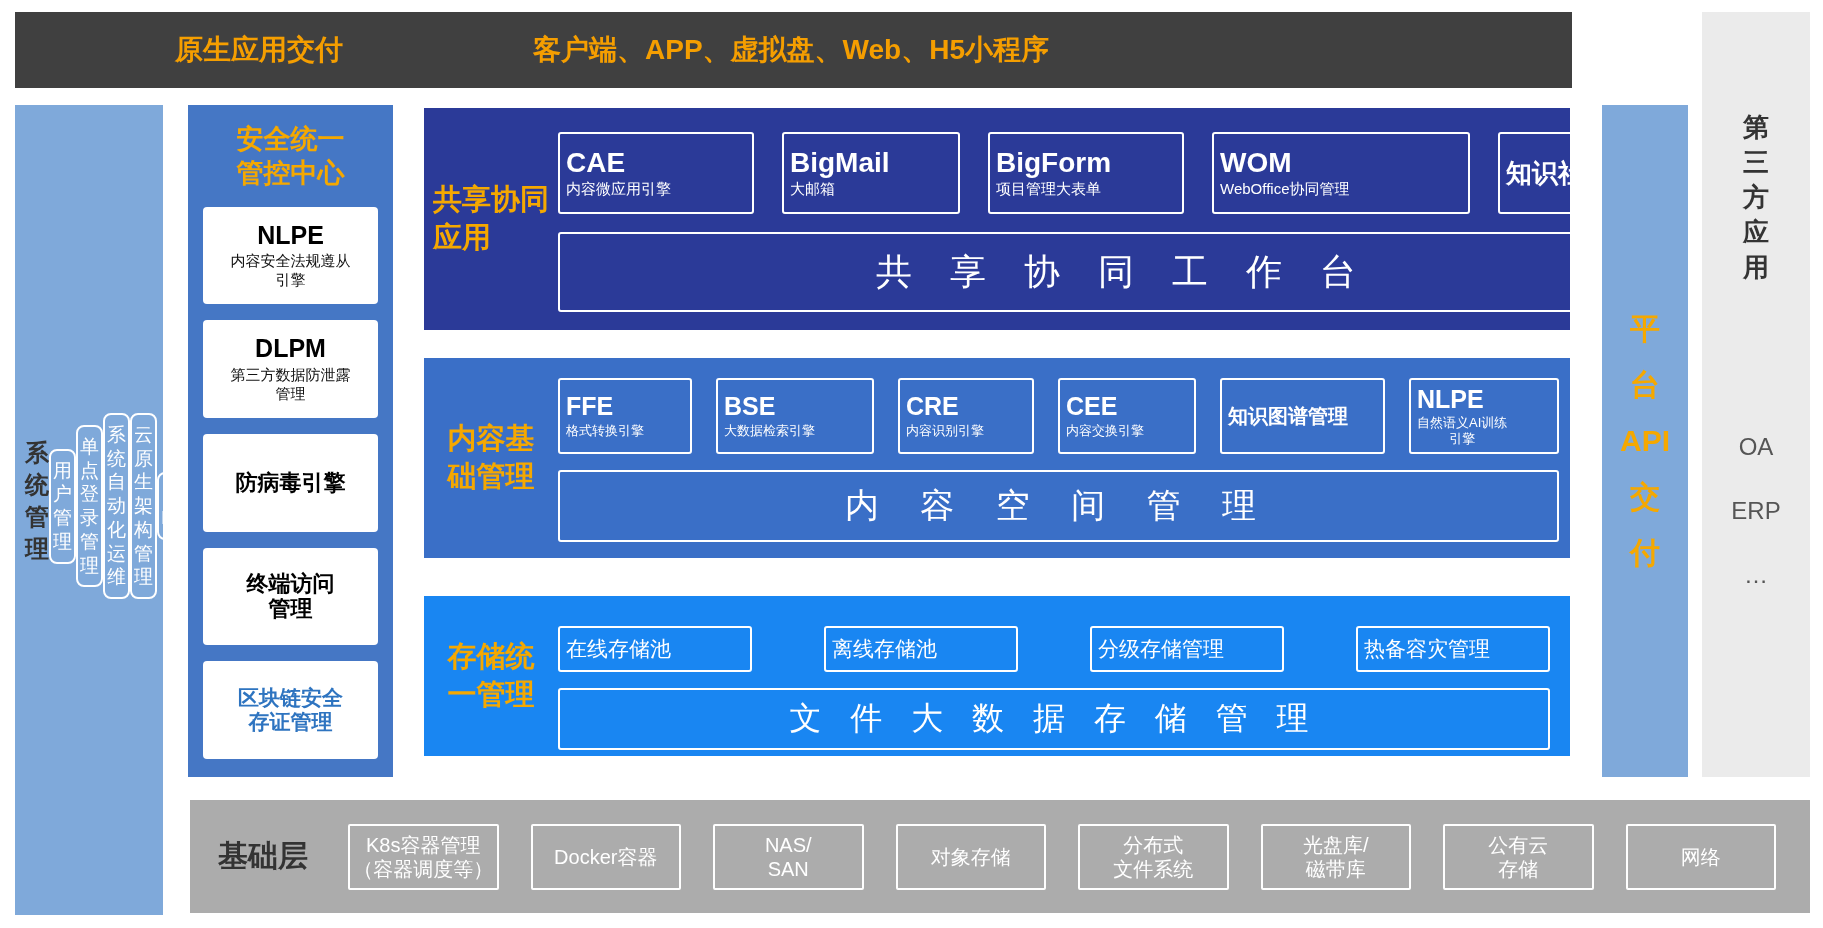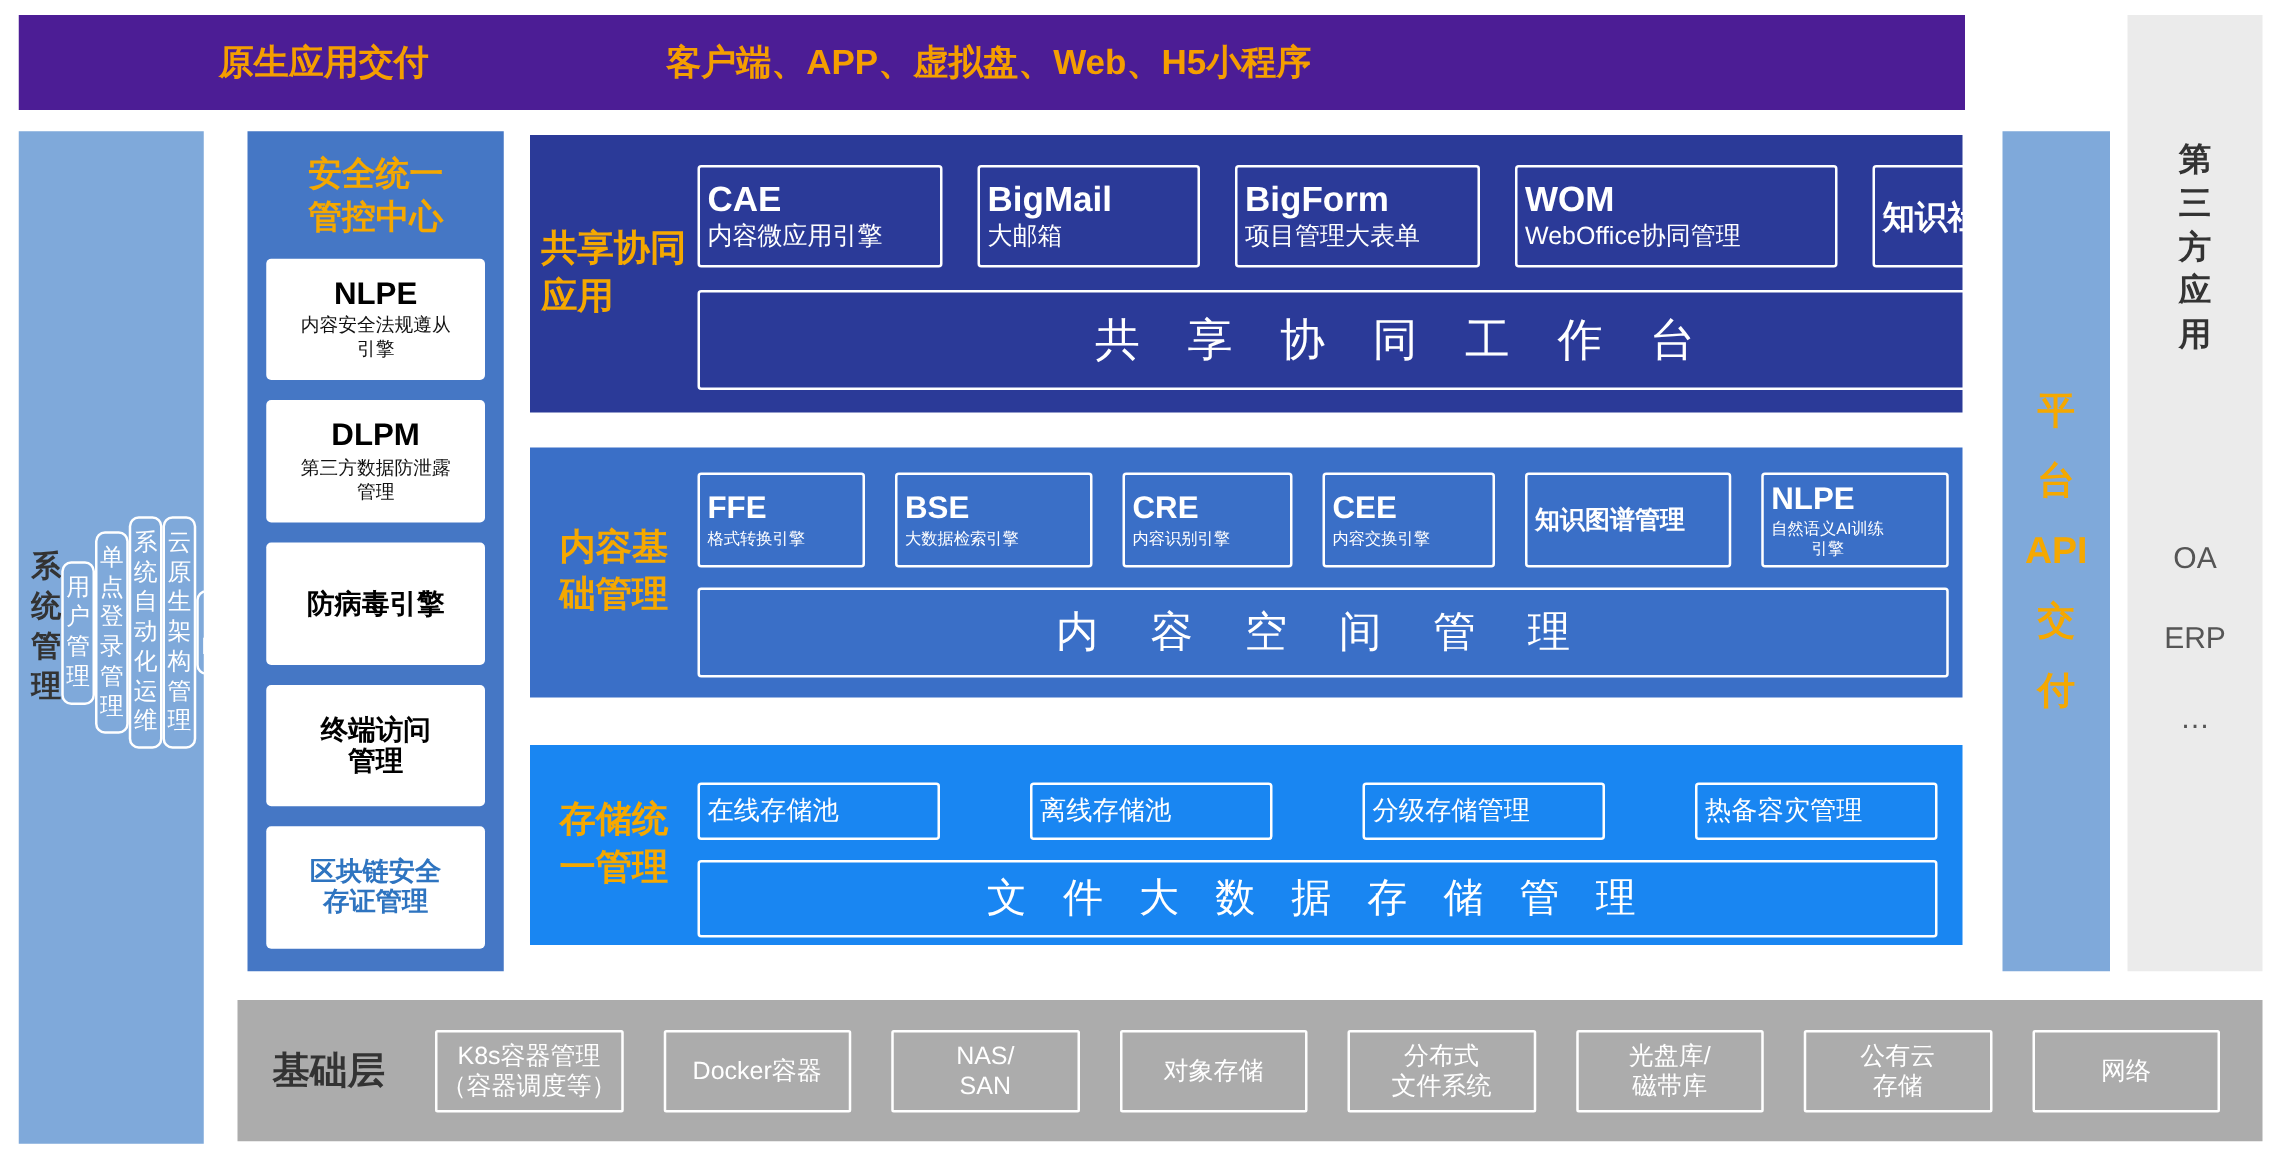--- a/index.html
+++ b/index.html
@@ -3,36 +3,36 @@
 <meta charset="utf-8">
 <style>
   * { margin:0; padding:0; box-sizing:border-box; }
   html,body { background:#ffffff; }
   body { font-family:"Liberation Sans","DejaVu Sans",sans-serif; }
 
   .canvas { position:relative; width:1823px; height:928px; background:#ffffff; overflow:hidden; }
 
   
   .top-bar { position:absolute; left:15px; top:12px; width:1557px; height:76px;
-             background:#4c1d95; display:flex; align-items:center; }
+             background:#404040; display:flex; align-items:center; }
   .tb-label { margin-left:160px; color:#F59E00; font-weight:bold; font-size:28px; }
   .tb-channels { margin-left:190px; color:#F59E00; font-weight:bold; font-size:28px; }
 
   
   .left-sidebar { position:absolute; left:15px; top:105px; width:148px; height:810px;
                   background:#7FA9DA; display:flex; flex-direction:row; align-items:center;
                   padding:26px 10px 20px; }
   .ls-title { color:#333; font-weight:bold; font-size:24px; margin-bottom:24px; }
   .sidebar-item { width:100%; border:2px solid #fff; border-radius:8px; color:#fff;
                   font-size:19px; text-align:center; padding:8px 2px; margin-bottom:14px;
                   min-height:56px; display:flex; align-items:center; justify-content:center;
                   white-space:pre-line; line-height:1.25; }
 
   
-  .security { position:absolute; left:198px; top:105px; width:205px; height:672px;
+  .security { position:absolute; left:188px; top:105px; width:205px; height:672px;
               background:#4577C5; display:flex; flex-direction:column; padding:18px 15px 18px; }
   .sec-title { color:#F5A800; font-weight:bold; font-size:27px; text-align:center;
                line-height:1.25; margin-bottom:16px; white-space:pre-line; }
   .sec-module { background:#fff; border-radius:4px; flex:1; margin-bottom:16px;
                 display:flex; flex-direction:column; align-items:center; justify-content:center;
                 text-align:center; padding:4px 6px; }
   .sec-module:last-child { margin-bottom:0; }
   .m-title { font-weight:bold; font-size:25px; color:#000; line-height:1.15; white-space:pre-line; }
   .m-sub { font-size:15px; color:#111; line-height:1.25; margin-top:3px; white-space:pre-line; }
   .sec-module.accent .m-title { color:#2E74C0; font-size:21px; }
@@ -56,21 +56,21 @@
   .sec2 .apps-row { gap:24px; height:76px; }
   .sec3 .apps-row { justify-content:space-between; height:46px; }
 
   .app-box { border:2px solid #fff; border-radius:3px; color:#fff; text-align:center;
              display:flex; flex-direction:column; align-items:flex-start; justify-content:center;
              padding:2px 6px; flex:none; }
   .app-title { font-weight:bold; font-size:25px; line-height:1.1; white-space:pre-line; }
   .sec1 .app-title { font-size:28px; }
   .app-title.t-mid { font-size:26px; }
   .app-title.t-sm { font-size:20px; }
-  .app-sub { font-size:20px; line-height:1.2; margin-top:2px; white-space:pre-line; }
+  .app-sub { font-size:15px; line-height:1.2; margin-top:2px; white-space:pre-line; }
   .sec2 .app-sub { font-size:13px; }
 
   .sec1 .app-box:nth-child(1){width:196px}
   .sec1 .app-box:nth-child(2){width:178px}
   .sec1 .app-box:nth-child(3){width:196px}
   .sec1 .app-box:nth-child(4){width:258px}
   .sec1 .app-box:nth-child(5){width:190px}
 
   .sec2 .app-box:nth-child(1){width:134px}
   .sec2 .app-box:nth-child(2){width:158px}

